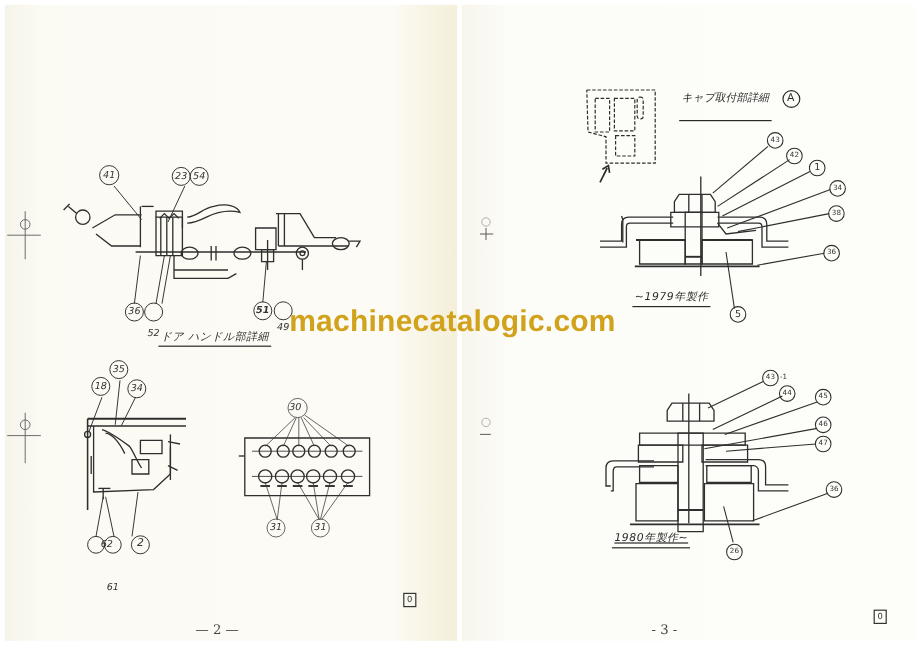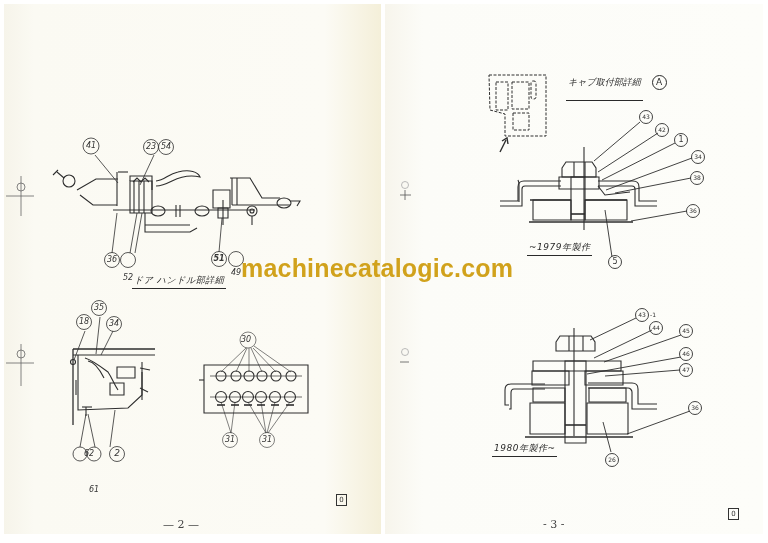--- a/index.html
+++ b/index.html
@@ -309,21 +309,21 @@
   </div>
 
   <div class="caption" style="left:132px; top:274px;">ドア ハンドル部詳細</div>
 
   <div class="caption-a-wrap">
     <span class="t">キャブ取付部詳細</span>
     <span class="circle-A">A</span>
   </div>
 
   <div class="caption" style="left:527px; top:241px;">~1979年製作</div>
-  <div class="caption" style="left:492px; top:442px;">1980年製作~</div>
+  <div class="caption" style="left:510px; top:442px;text-decoration:underline;">1980年製作~</div>
 
   <div class="page-number" style="left:163px; top:518px;">— 2 —</div>
   <div class="page-number" style="left:543px; top:518px;">- 3 -</div>
 
   <div class="page-mark" style="left:336px; top:494px;">0</div>
   <div class="page-mark" style="left:728px; top:508px;">0</div>
 
   <div class="watermark">machinecatalogic.com</div>
 </div>
 

